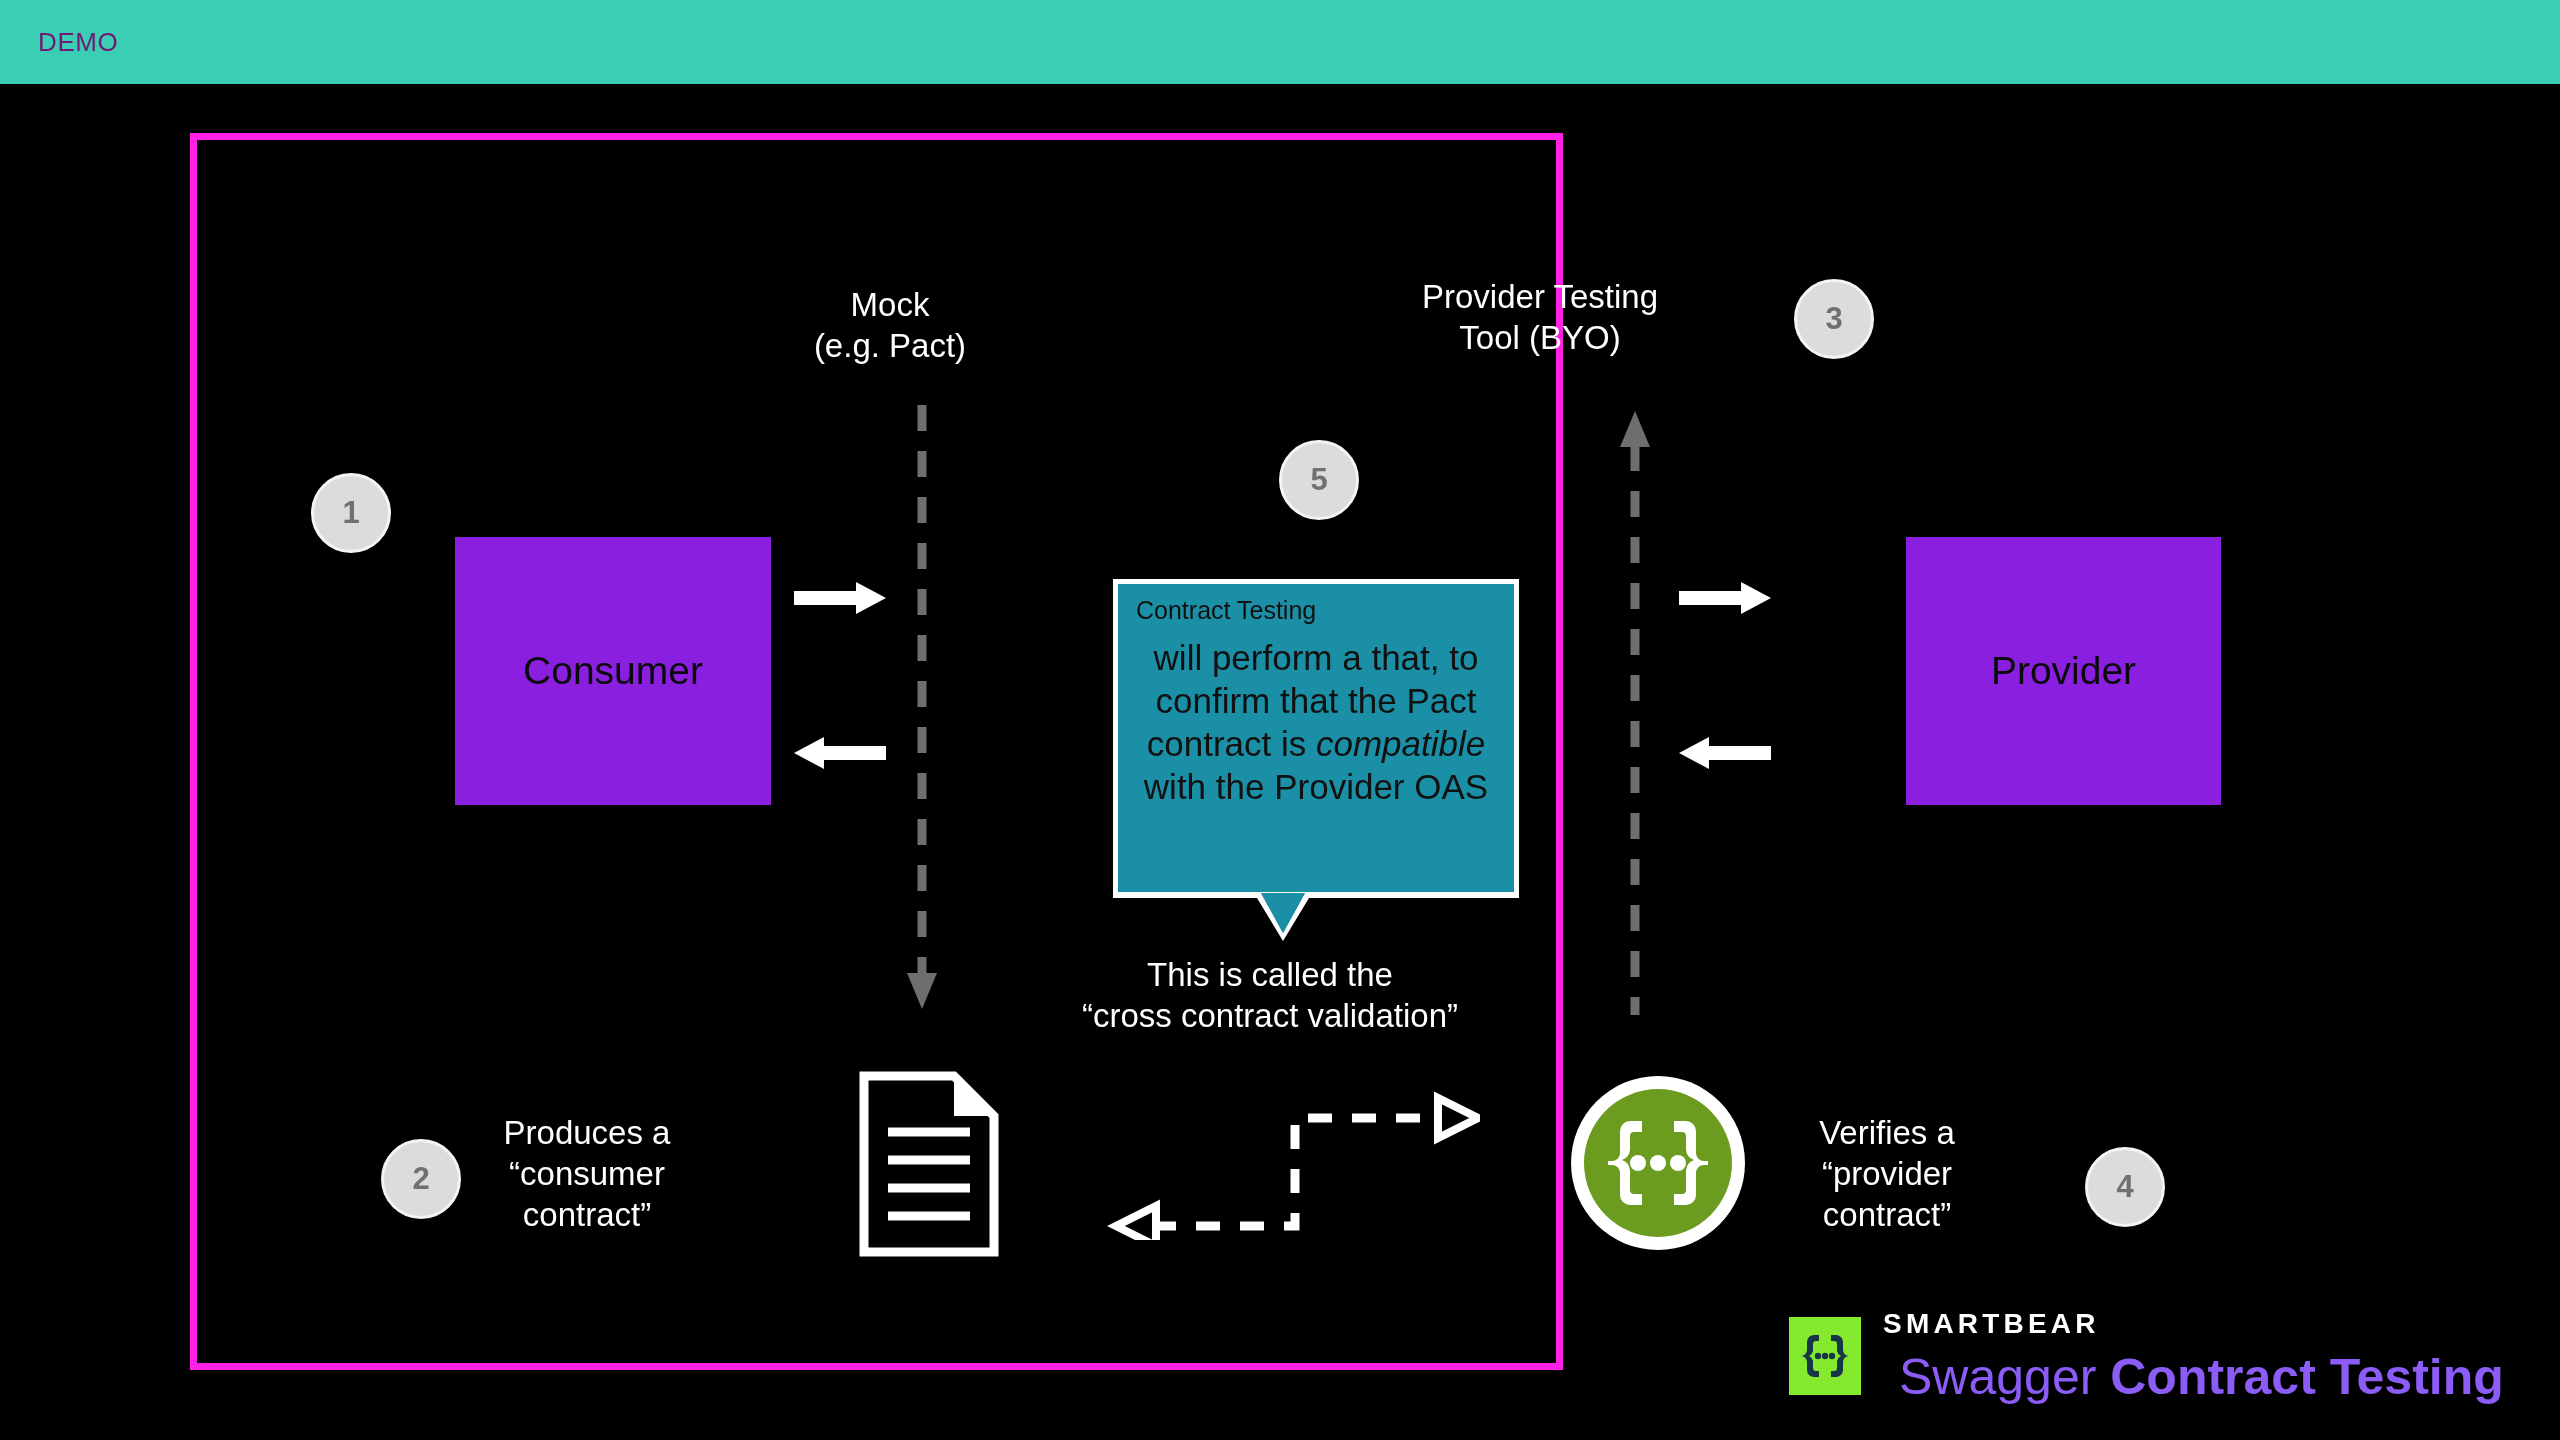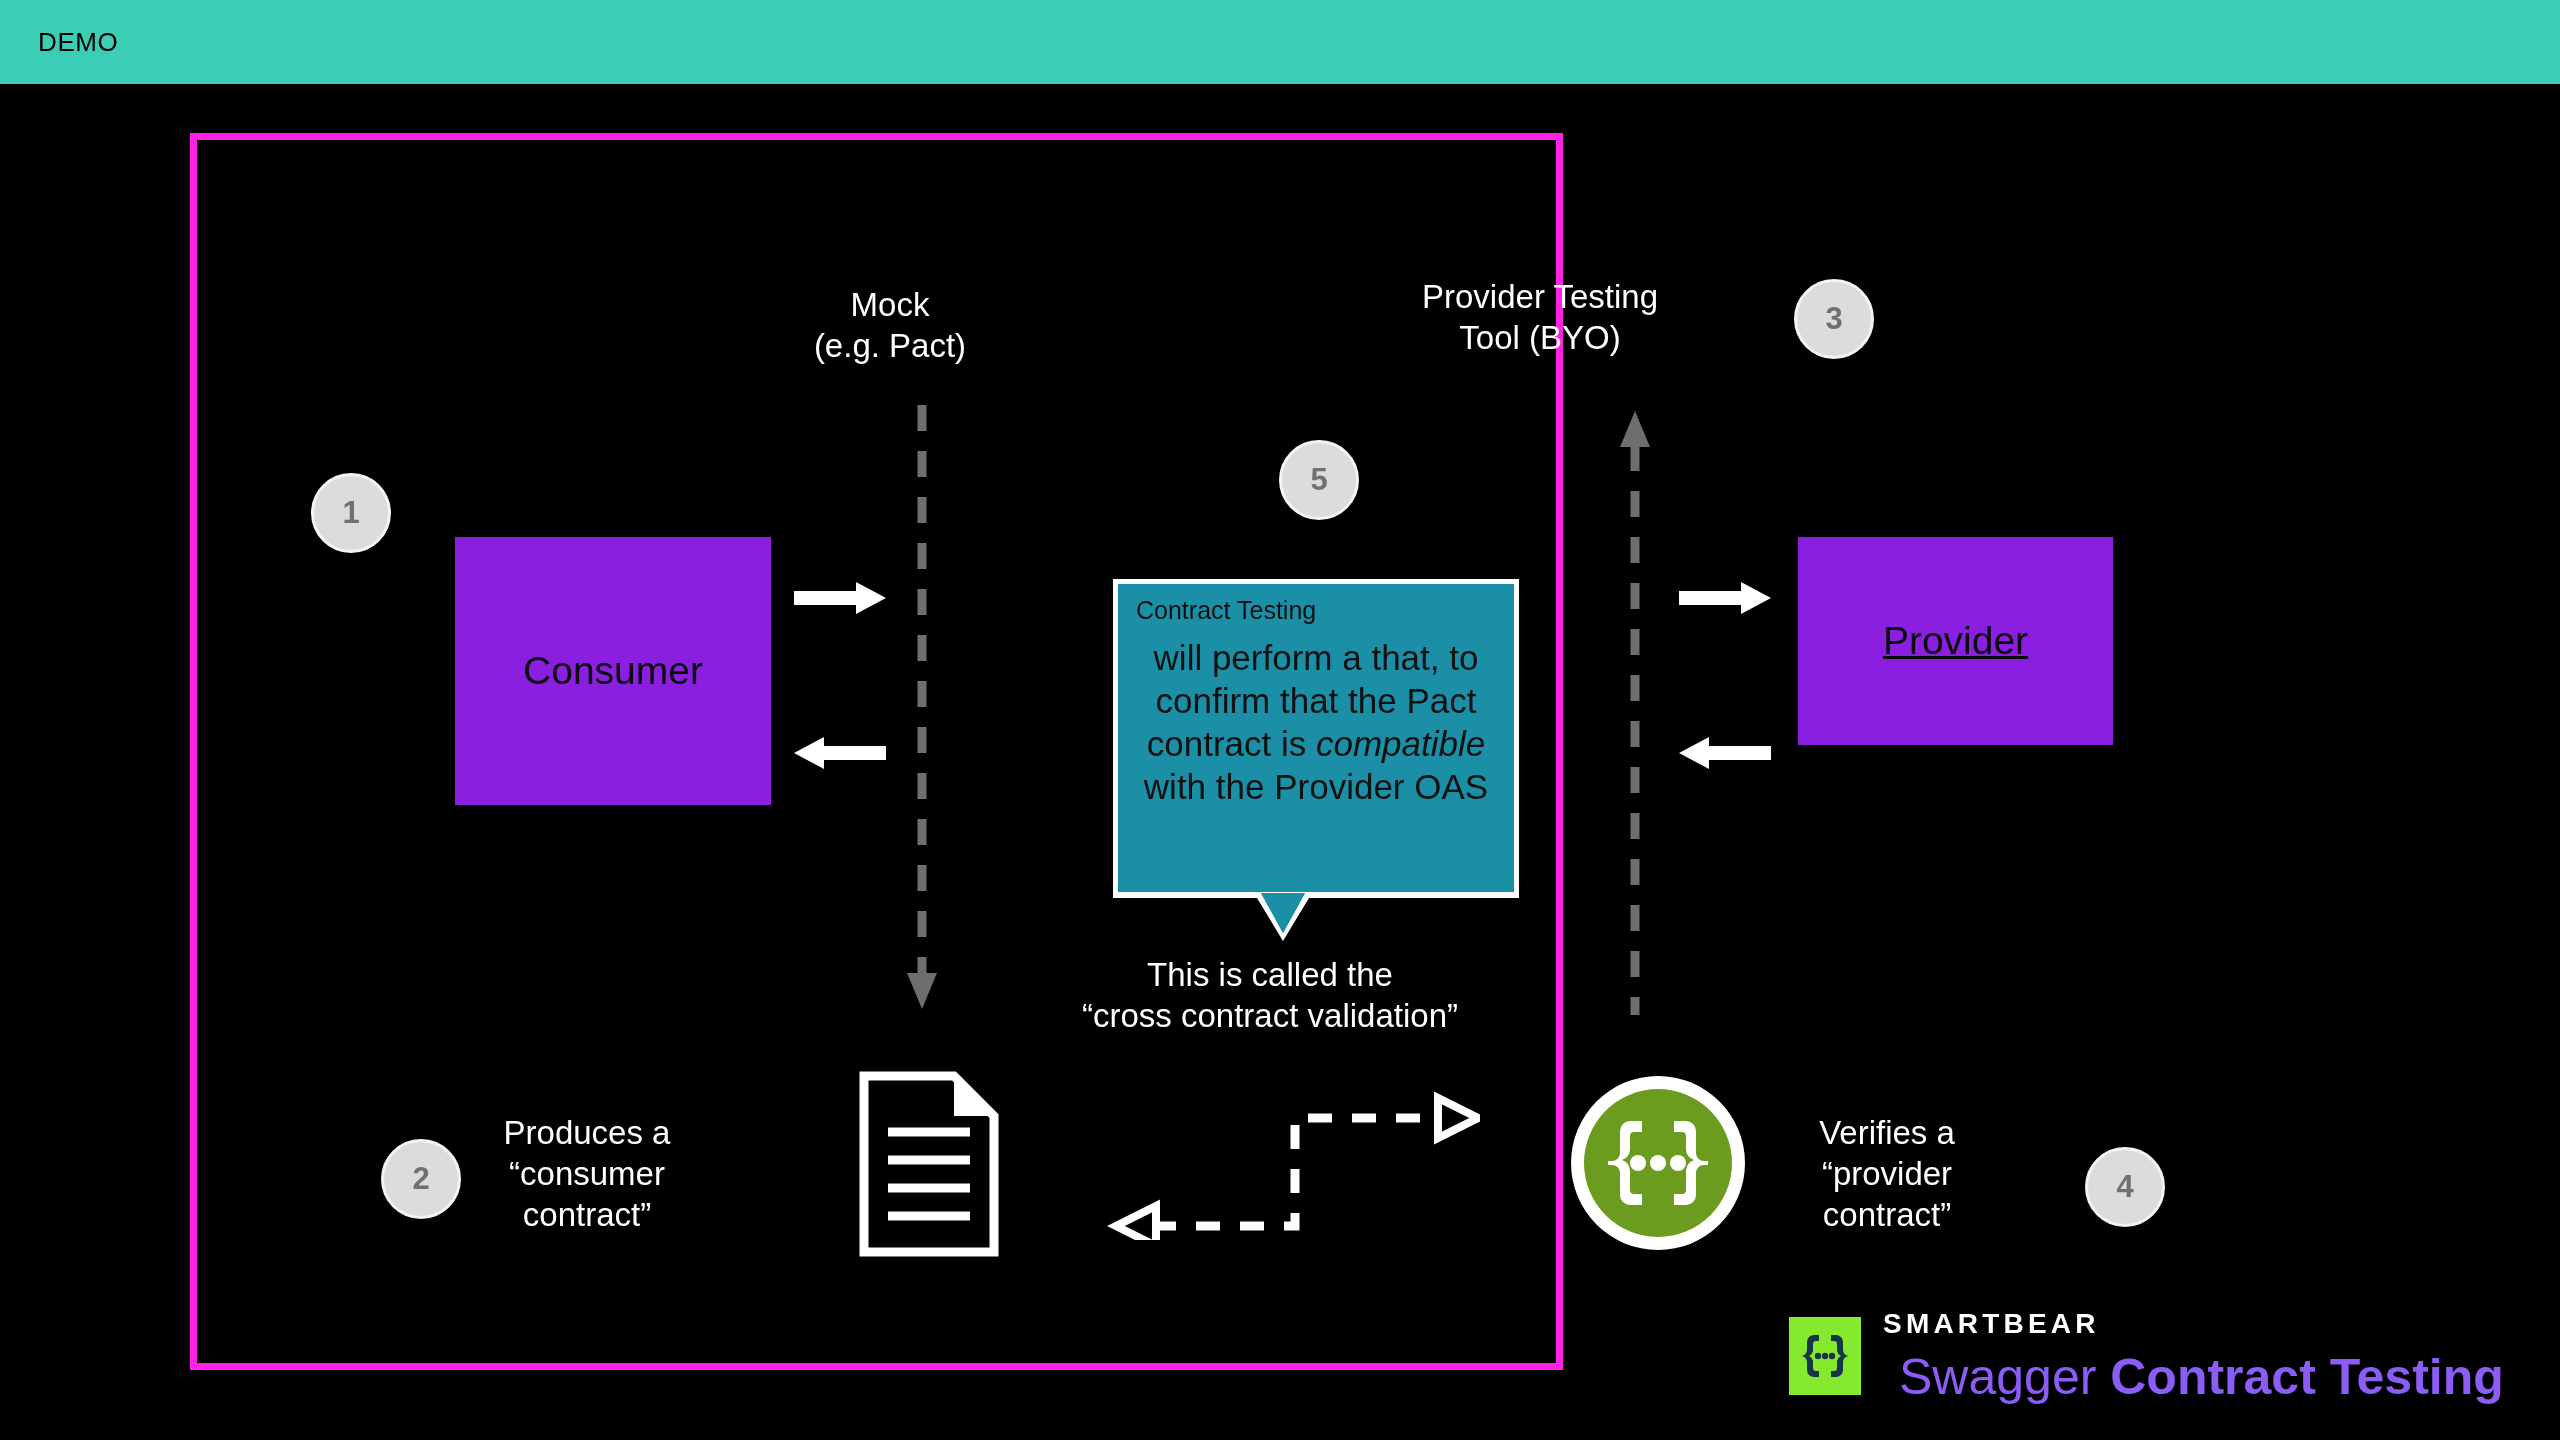--- a/index.html
+++ b/index.html
@@ -24,21 +24,21 @@
     left: 0; top: 0;
     width: 2560px;
     height: 84px;
     background: #3BCEB4;
   }
   .topbar .demo-label {
     position: absolute;
     left: 38px;
     top: 50%;
     transform: translateY(-50%);
-    color: #000000;
+    color: #701a75;
     font-size: 26px;
     letter-spacing: 0.6px;
     font-weight: 400;
     white-space: nowrap;
   }
 
   
   .page-title {
     position: absolute;
     left: 62px;
@@ -209,21 +209,21 @@
   <div class="txt" style="left:1380px; top:277px; width:320px;">Provider Testing
 Tool (BYO)</div>
 
   <div class="num-circle" style="left:311px; top:473px;">1</div>
   <div class="num-circle" style="left:1794px; top:279px;">3</div>
   <div class="num-circle" style="left:1279px; top:440px;">5</div>
   <div class="num-circle" style="left:381px; top:1139px;">2</div>
   <div class="num-circle" style="left:2085px; top:1147px;">4</div>
 
   <div class="service-box" style="left:431px; top:537px; width:316px; height:268px;margin-left:24px;">Consumer</div>
-  <div class="service-box" style="left:1798px; top:537px; width:315px; height:208px;text-decoration:underline;">Provider</div>
+  <div class="service-box" style="left:1906px; top:537px; width:315px; height:268px;">Provider</div>
 
   <div class="block-arrow" style="left:794px; top:582px; width:92px; height:32px;">
     <svg width="92" height="32" viewBox="0 0 92 32">
       <path d="M0 9 H62 V0 L92 16 L62 32 V23 H0 Z" fill="#ffffff"></path>
     </svg>
   </div>
   <div class="block-arrow" style="left:794px; top:737px; width:92px; height:32px;">
     <svg width="92" height="32" viewBox="0 0 92 32">
       <path d="M92 9 H30 V0 L0 16 L30 32 V23 H92 Z" fill="#ffffff"></path>
     </svg>

